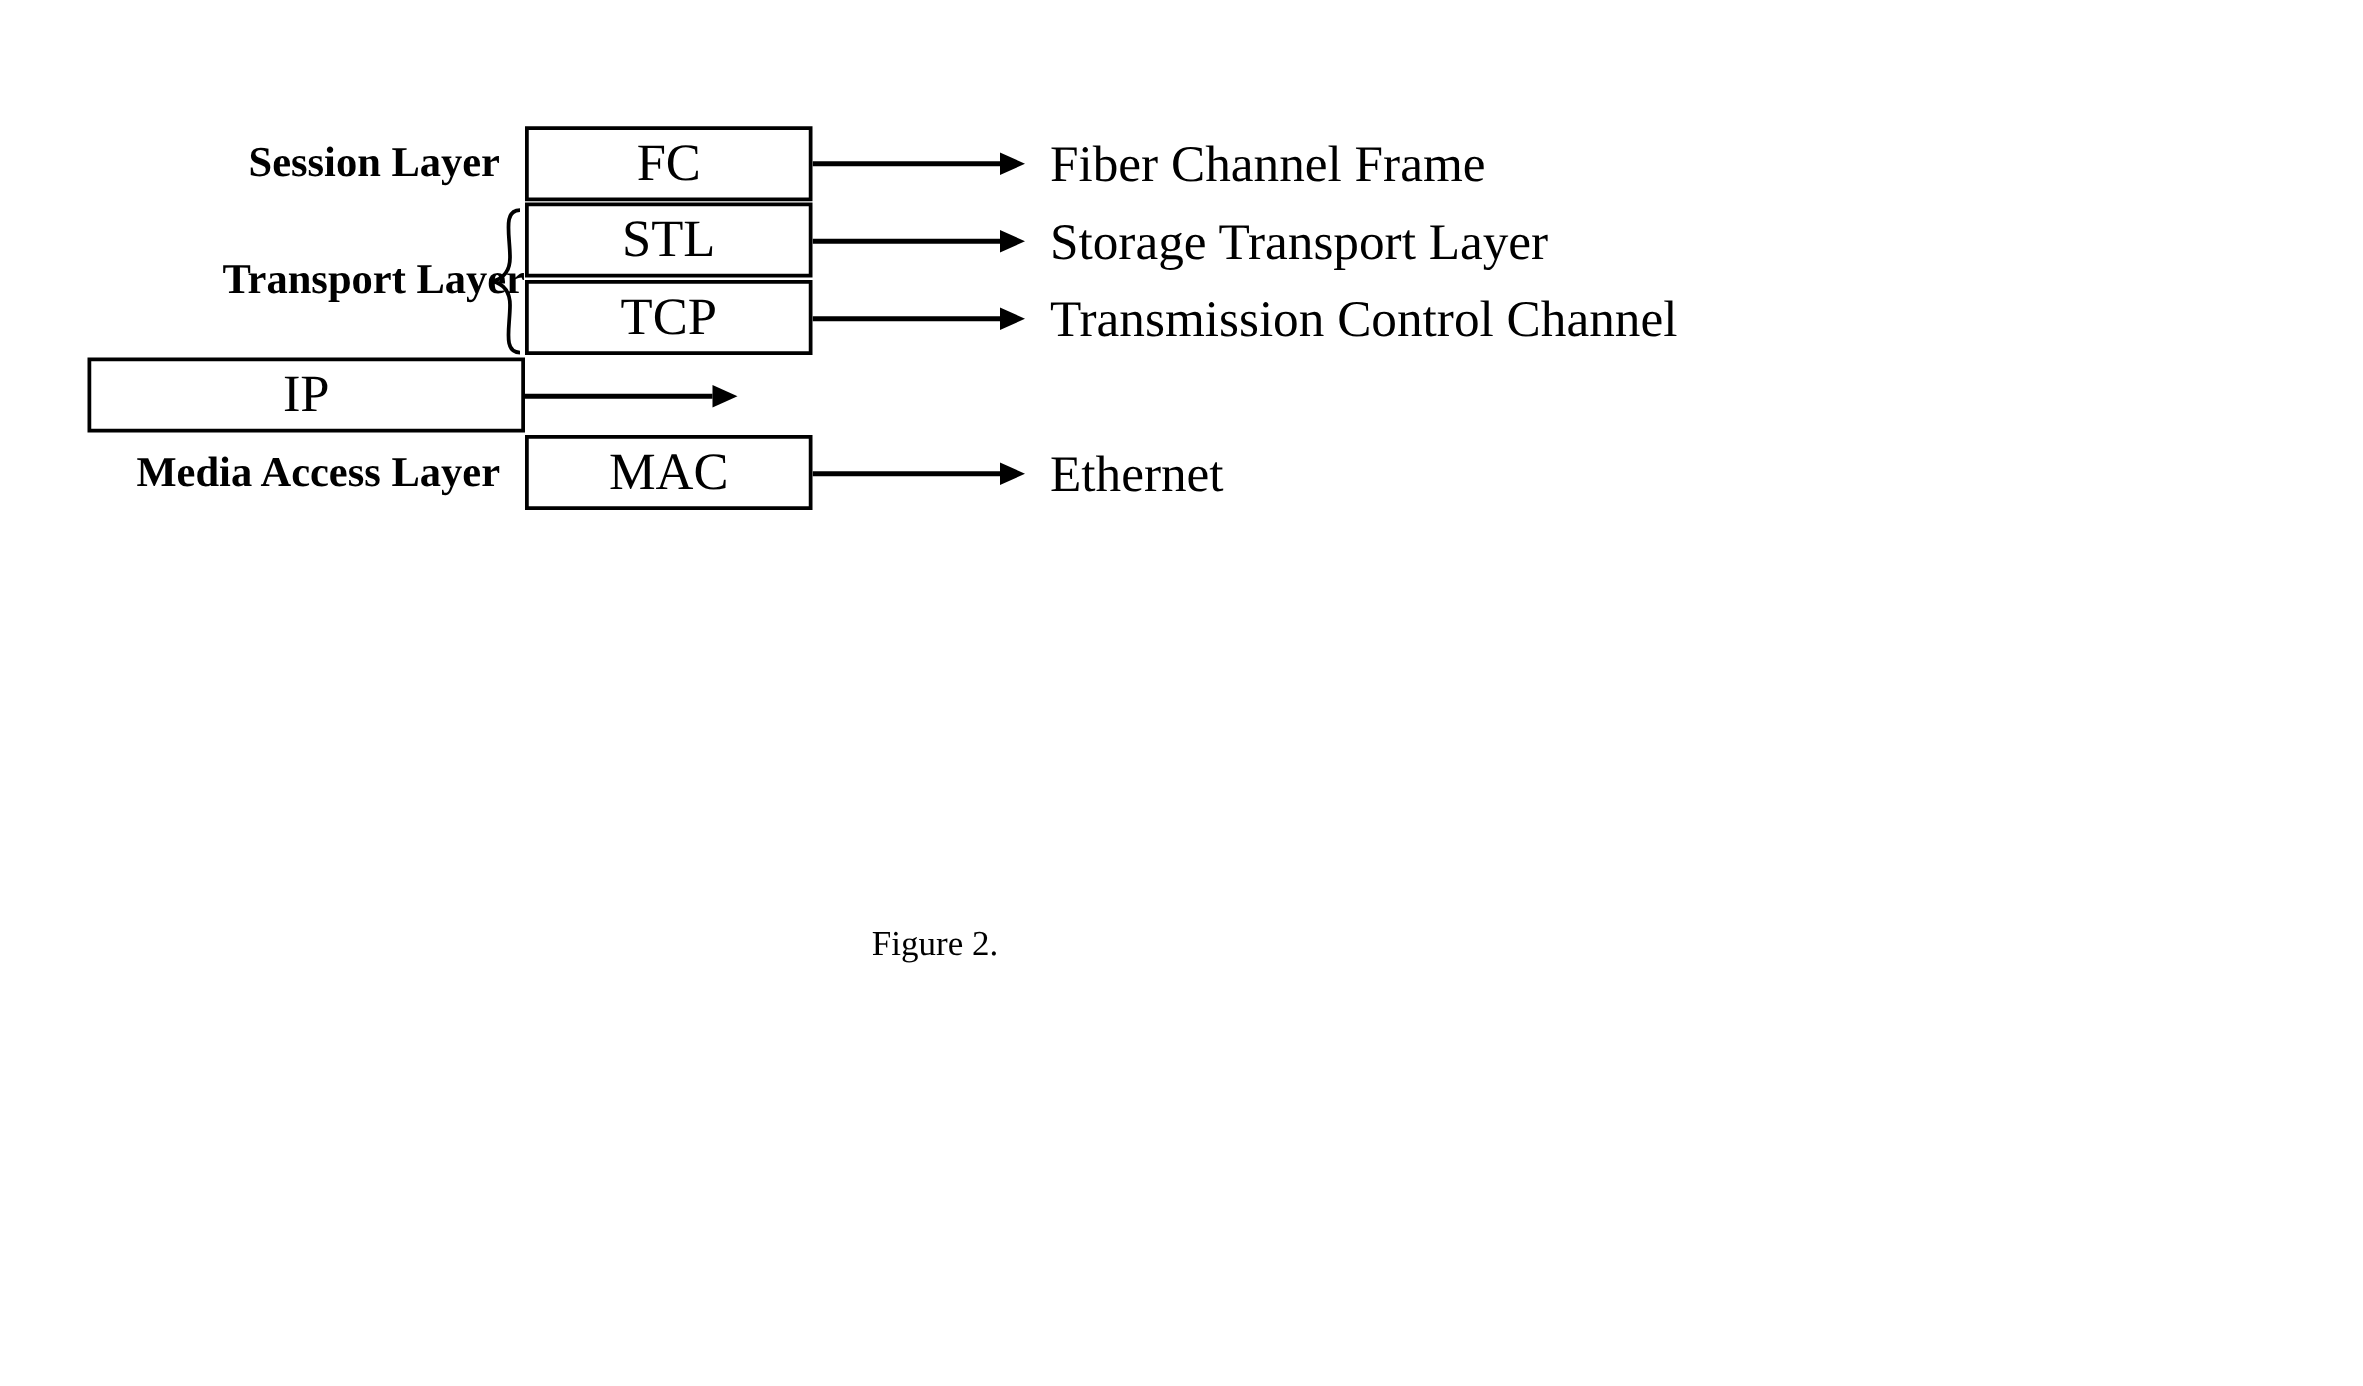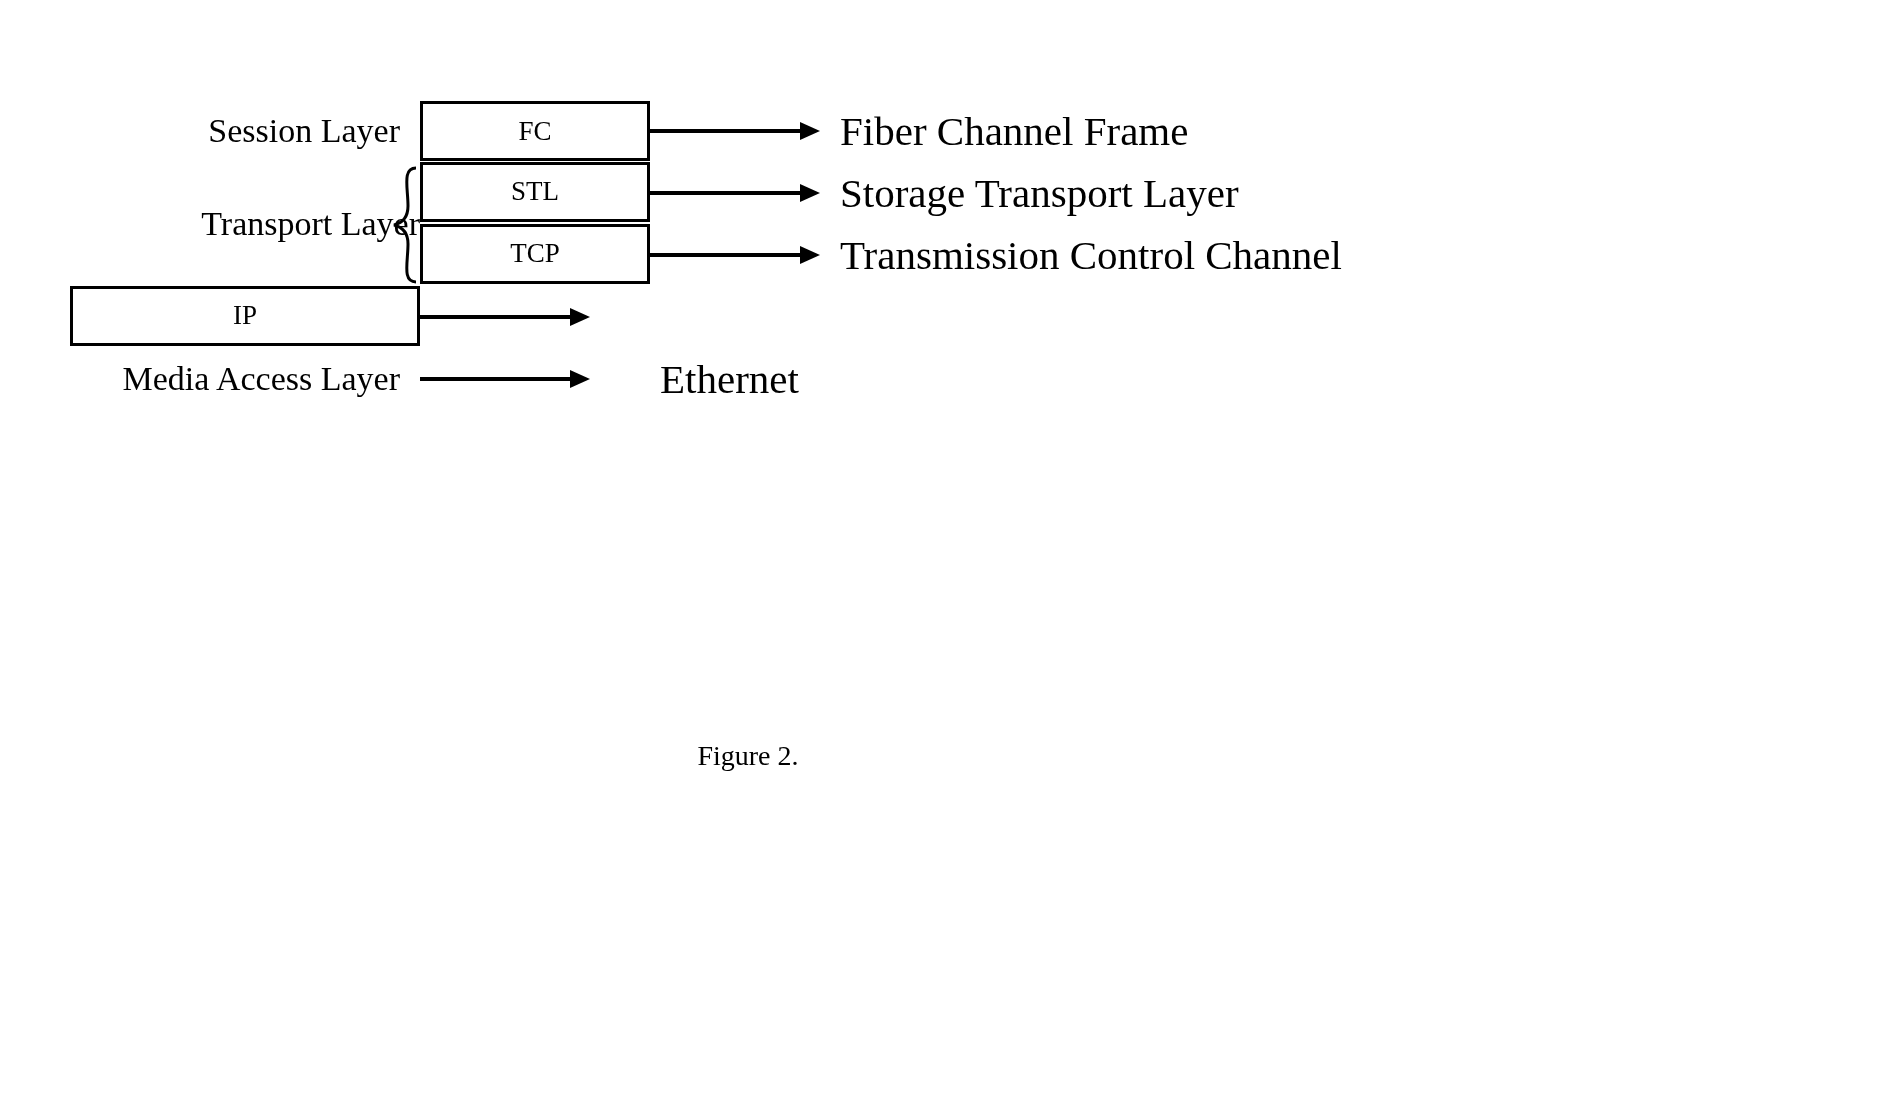--- a/index.html
+++ b/index.html
@@ -24,30 +24,30 @@
       display: grid;
       grid-template-columns: 350px 230px 180px 560px;
       align-items: center;
       height: 62px;
     }
 
     .left-label {
       text-align: right;
       font-size: 34px;
       padding-right: 20px;
-      font-weight: normal;
+      font-weight: bold;
     }
 
     .box {
       border: 3px solid #000;
       height: 60px;
       display: flex;
       align-items: center;
       justify-content: center;
-      font-size: 27px;
+      font-size: 42px;
       box-sizing: border-box;
       margin-top: -3px; 
     }
     .row:first-child .box {
       margin-top: 0;
     }
 
     .arrow {
       position: relative;
       height: 60px;
@@ -126,20 +126,21 @@
     <div class="arrow">
       <svg width="180" height="30" viewBox="0 0 180 30">
         <line x1="0" y1="15" x2="150" y2="15" stroke="#000" stroke-width="4"></line>
         <polygon points="150,6 170,15 150,24" fill="#000"></polygon>
       </svg>
     </div>
   </div>
 
   <div class="row">
     <div class="left-label">Media Access Layer</div>
+    <div class="box">MAC</div>
     <div class="arrow">
       <svg width="180" height="30" viewBox="0 0 180 30">
         <line x1="0" y1="15" x2="150" y2="15" stroke="#000" stroke-width="4"></line>
         <polygon points="150,6 170,15 150,24" fill="#000"></polygon>
       </svg>
     </div>
     <div class="right-label">Ethernet</div>
   </div>
 
 

